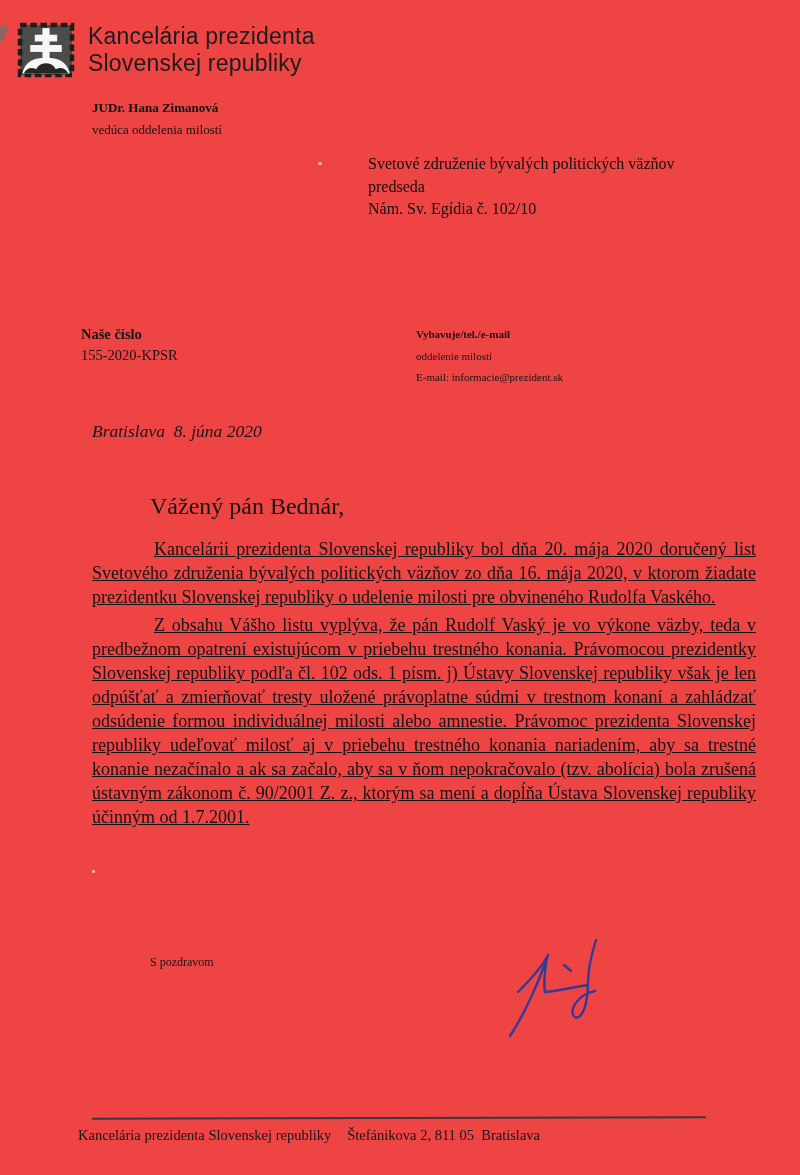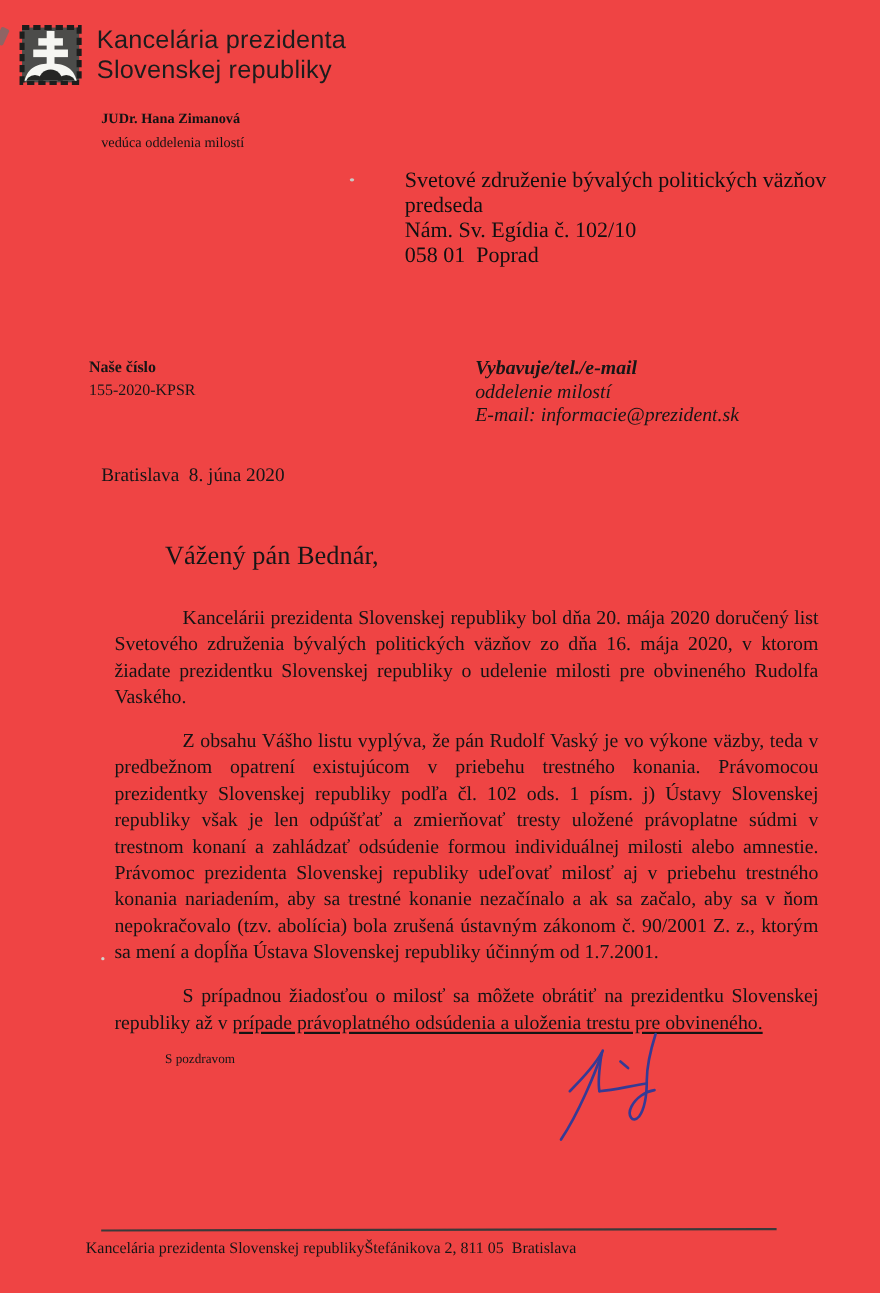--- a/index.html
+++ b/index.html
@@ -16,44 +16,44 @@
   .stamp{position:absolute;left:17px;top:22px;width:58px;height:56px;}
   .office-name{
     position:absolute;left:88px;top:23px;
     font-family:"Liberation Sans", sans-serif;
     font-size:23px;line-height:27px;font-weight:500;
     letter-spacing:.2px;color:#1c1c1c;
   }
   .author{position:absolute;left:92px;top:97px;font-size:13px;line-height:22px;color:#121212;}
   .author .name{font-weight:bold;}
   
-  .recipient{position:absolute;left:368px;top:153px;font-size:20px;line-height:22.5px;color:#101010;}
+  .recipient{position:absolute;left:368px;top:153px;font-size:16px;line-height:22.5px;color:#101010;}
   
   .ref-left{position:absolute;left:81px;top:324px;font-size:14.5px;line-height:21px;}
-  .ref-right{position:absolute;left:432px;top:324px;font-size:18px;line-height:21.5px;font-style:italic;}
+  .ref-right{position:absolute;left:416px;top:324px;font-size:11px;line-height:21.5px;}
   .ref-label{font-weight:bold;}
   
-  .dateline{position:absolute;left:92px;top:421px;font-size:17.5px;}
+  .dateline{position:absolute;left:92px;top:421px;font-size:17.5px;font-style:italic;}
   .salutation{position:absolute;left:150px;top:493px;font-size:24px;}
   .body-block{
     position:absolute;left:88px;top:533px;width:672px;
     font-size:18px;line-height:24px;text-align:justify;color:#141414;
   }
-  .body-block p{margin:16px;text-indent:62px;}
+  .body-block p{margin:4px;text-indent:62px;text-decoration:underline;}
   .u{text-decoration:underline;text-underline-offset:3px;text-decoration-thickness:1.5px;}
   .closing{position:absolute;left:150px;top:955px;font-size:12px;}
   .signature{position:absolute;left:498px;top:936px;width:120px;height:130px;}
   
   .footer-rule{
     position:absolute;left:92px;top:1117px;width:614px;height:2px;
     background:#3a3a3a;transform:rotate(-.12deg);
   }
   .footer-text{
     position:absolute;left:78px;top:1127px;font-size:14.5px;color:#151515;
-    display:flex;white-space:pre;
+    display:flex;gap:16px;white-space:pre;
   }
   .prewrap{white-space:pre;}
   
   .edge-mark{
     position:absolute;left:-2px;top:25px;width:8px;height:16px;
     background:#6f6f6f;transform:rotate(24deg);opacity:.75;border-radius:2px;
   }
   .speck1{position:absolute;left:318px;top:162px;width:4px;height:3px;background:#c9c9c4;border-radius:50%;}
   .speck2{position:absolute;left:92px;top:870px;width:3px;height:3px;background:#d2d2cc;border-radius:50%;}
 </style>
@@ -96,41 +96,39 @@
 
   <div class="author">
     <div class="name">JUDr. Hana Zimanová</div>
     <div>vedúca oddelenia milostí</div>
   </div>
 
   <div class="recipient">
     <div>Svetové združenie bývalých politických väzňov</div>
     <div>predseda</div>
     <div>Nám. Sv. Egídia č. 102/10</div>
-    <div class="prewrap">058 01  Poprad</div>
   </div>
 
   <div class="ref-left">
     <div class="ref-label">Naše číslo</div>
     <div>155-2020-KPSR</div>
   </div>
   <div class="ref-right">
     <div class="ref-label">Vybavuje/tel./e-mail</div>
     <div>oddelenie milostí</div>
     <div>E-mail: informacie@prezident.sk</div>
   </div>
 
   <div class="dateline prewrap">Bratislava  8. júna 2020</div>
 
   <div class="salutation">Vážený pán Bednár,</div>
 
   <div class="body-block">
     <p>Kancelárii prezidenta Slovenskej republiky bol dňa 20. mája 2020 doručený list Svetového združenia bývalých politických väzňov zo dňa 16. mája 2020, v ktorom žiadate prezidentku Slovenskej republiky o udelenie milosti pre obvineného Rudolfa Vaského.</p>
     <p>Z obsahu Vášho listu vyplýva, že pán Rudolf Vaský je vo výkone väzby, teda v predbežnom opatrení existujúcom v priebehu trestného konania. Právomocou prezidentky Slovenskej republiky podľa čl. 102 ods. 1 písm. j) Ústavy Slovenskej republiky však je len odpúšťať a zmierňovať tresty uložené právoplatne súdmi v trestnom konaní a zahládzať odsúdenie formou individuálnej milosti alebo amnestie. Právomoc prezidenta Slovenskej republiky udeľovať milosť aj v priebehu trestného konania nariadením, aby sa trestné konanie nezačínalo a ak sa začalo, aby sa v ňom nepokračovalo (tzv. abolícia) bola zrušená ústavným zákonom č. 90/2001 Z. z., ktorým sa mení a dopĺňa Ústava Slovenskej republiky účinným od 1.7.2001.</p>
-    <p><span>S prípadnou žiadosťou o milosť sa môžete obrátiť na prezidentku Slovenskej republiky až v </span><span class="u">prípade právoplatného odsúdenia a uloženia trestu pre obvineného.</span><span></span></p>
   </div>
 
   <div class="closing">S pozdravom</div>
 
   <div class="signature">
     <svg viewBox="0 0 120 130" width="120" height="130" fill="none" stroke="#2d3a99" stroke-width="2.4" stroke-linecap="round" stroke-linejoin="round" opacity="0.95">
       <path d="M50,19 C43,40 28,76 12,100"></path>
       <path d="M20,56 C32,44 44,30 49,21 C47,34 45,47 47,56"></path>
       <path d="M66,29 L73,35"></path>
       <path d="M98,4 C93,20 90,35 90,46 C90,60 88,72 83,79 C77,86 72,78 76,70 C80,62 89,56 97,55"></path>

